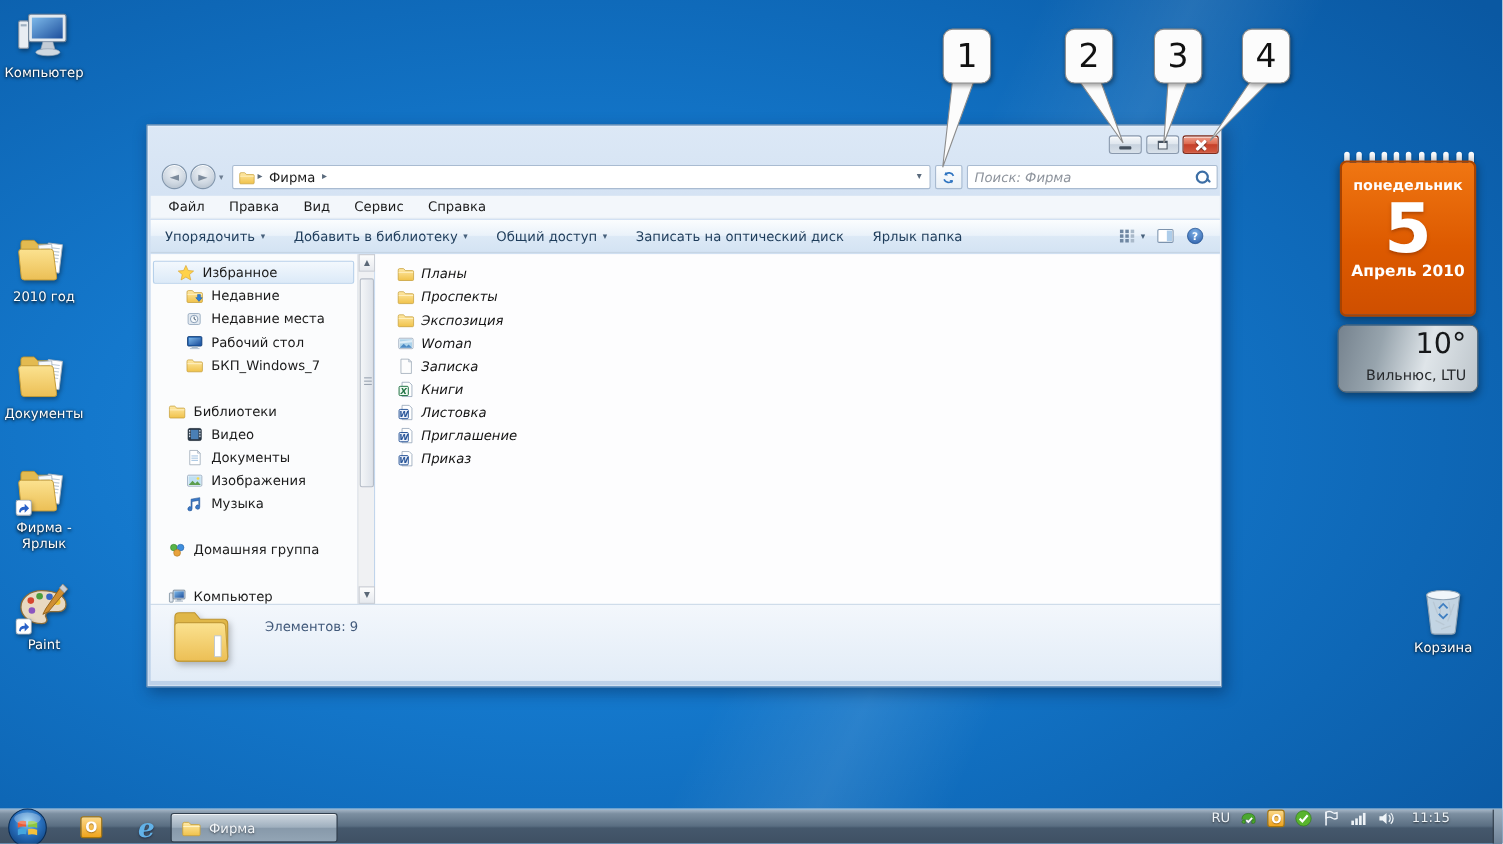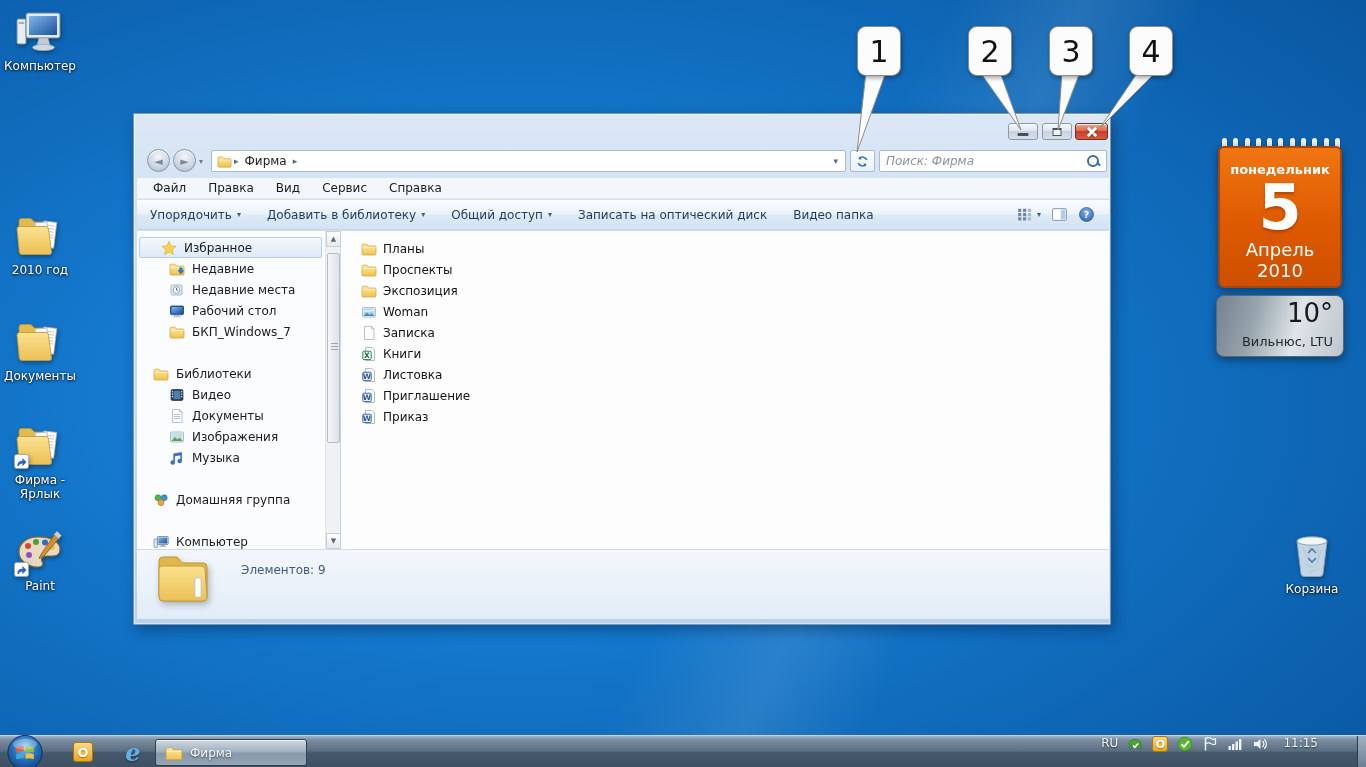--- a/index.html
+++ b/index.html
@@ -19,21 +19,21 @@
 
   
   .calendar { position:absolute; left:1218px; top:146px; width:124px; height:142px;
     background:linear-gradient(#f07612,#dd5a00 55%,#cf4f00); border:2px solid #a84300; border-radius:6px;
     box-shadow:0 3px 8px rgba(0,0,0,.4); text-align:center; color:#fff; }
   .rings { position:absolute; left:1222px; top:138px; width:118px; display:flex; justify-content:space-between; }
   .ring { width:5px; height:15px; border-radius:3px; background:linear-gradient(#ffffff,#c9ced4);
     box-shadow:0 2px 2px rgba(0,0,0,.45); }
   .cal-weekday { margin-top:14px; font-size:13px; font-weight:bold; }
   .cal-day { font-size:62px; line-height:62px; font-weight:bold; text-shadow:0 2px 3px rgba(120,40,0,.5); }
-  .cal-month { font-size:18px; font-weight:normal; }
+  .cal-month { font-size:14px; font-weight:bold; }
   .weather { position:absolute; left:1216px; top:295px; width:128px; height:62px; border-radius:8px;
     border:1px solid #5c666e; box-shadow:0 3px 8px rgba(0,0,0,.4); overflow:hidden;
     background:linear-gradient(105deg,#75828e 0%,#97a4ad 30%,#dfe5e9 62%,#bdc5cb 100%); }
   .weather-temp { position:absolute; right:10px; top:2px; font-size:26px; color:#16181a; }
   .weather-loc { position:absolute; right:10px; bottom:7px; font-size:13px; color:#26292c; }
 
   
   .win { position:absolute; left:133px; top:113px; width:978px; height:512px;
     background:linear-gradient(#dce8f6 0%,#cbdcf0 30%,#bcd1e9 100%);
     border:1px solid #74randomly; border:1px solid #7a96b5; border-radius:1px;
@@ -86,21 +86,21 @@
   .nrow svg { width:16px; height:16px; flex:0 0 16px; }
   .nsel { left:2px; width:183px; border:1px solid #b6d0ea; border-radius:2px;
     background:linear-gradient(#f3f8fd,#dceaf8); }
   .scrollbar { position:absolute; left:191px; top:117px; width:15px; height:318px; background:#f0f1f3; border-left:1px solid #e2e4e8; }
   .sbtn { position:absolute; left:0; width:15px; height:16px; background:linear-gradient(#fdfdfd,#e6e9ee);
     border:1px solid #c9cdd4; color:#5b6877; font-size:7px; text-align:center; line-height:15px; }
   .sthumb { position:absolute; left:1px; top:22px; width:13px; height:190px; border:1px solid #b5bcc7; border-radius:2px;
     background:linear-gradient(90deg,#f4f6f8,#dde2e9); }
   .sgrip { position:absolute; left:3px; top:92px; width:7px; height:1px; background:#9aa4b1; box-shadow:0 3px 0 #9aa4b1, 0 -3px 0 #9aa4b1; }
 
-  .filelist { position:absolute; left:207px; top:117px; width:768px; height:318px; background:#fdfdfe; }
+  .filelist { position:absolute; left:207px; top:117px; width:768px; height:318px; background:#fdfdfe;font-style:italic; }
   .frow { position:absolute; left:20px; height:21px; display:flex; align-items:center; gap:6px; color:#141414; }
   .frow svg { width:16px; height:16px; flex:0 0 16px; }
 
   .details { position:absolute; left:3px; top:435px; width:972px; height:70px;
     background:linear-gradient(#f3f7fc,#e2ecf7); border-top:1px solid #cfdcea;text-decoration:underline; }
   .details .bigfolder { position:absolute; left:14px; top:-6px; width:64px; height:66px; filter:drop-shadow(2px 3px 3px rgba(0,0,0,.25)); }
   .details .dtxt { position:absolute; left:104px; top:13px; color:#41597a; }
 
   
   .tails { position:absolute; left:0; top:0; pointer-events:none; }
@@ -472,21 +472,21 @@
         <span class="caret">▾</span>
       </div>
       <div class="tb-item">
         <span>Общий доступ</span>
         <span class="caret">▾</span>
       </div>
       <div class="tb-item">
         <span>Записать на оптический диск</span>
       </div>
       <div class="tb-item">
-        <span>Видео папка</span>
+        <span>Ярлык папка</span>
       </div>
       <div class="tb-right">
         <div style="display:flex;align-items:center;gap:4px">
           <svg class="tb-ico">
               <use href="#sym-views"></use>
             </svg>
           <span style="font-size:8px;color:#47617c">▾</span>
         </div>
         <svg class="tb-ico">
             <use href="#sym-preview"></use>

